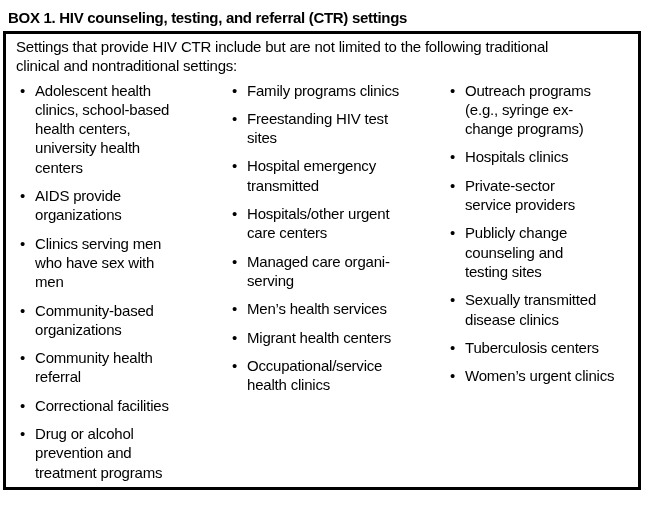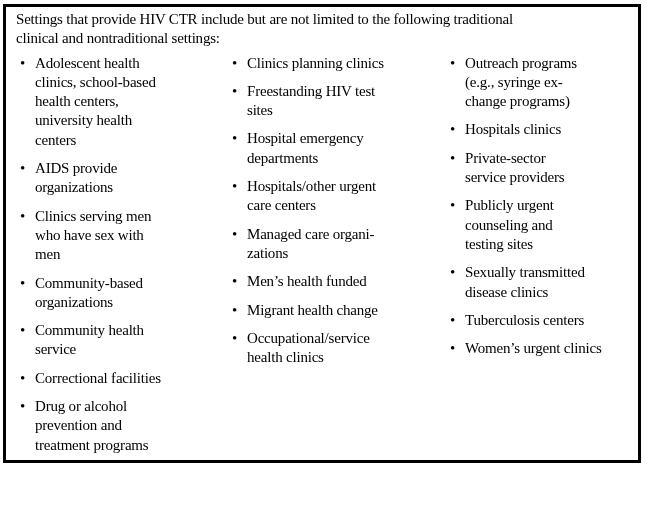--- a/index.html
+++ b/index.html
@@ -25,21 +25,20 @@
     line-height: 19px;
     white-space: pre-line;
   }
   .box {
     margin: 4px 12px 0 3px;
     width: 638px;
     height: 459px;
     border: 3px solid #000000;
     padding: 3px 8px 5px 10px;
     background: #ffffff;
-    font-family: Liberation Serif, serif;
   }
   .intro {
     font-size: 15px;
     line-height: 19.3px;
     letter-spacing: -0.2px;
     white-space: pre-line;
   }
   .columns {
     display: flex;
     margin-top: 5px;
@@ -63,20 +62,21 @@
   .item-text {
     flex: 1 1 auto;
     white-space: pre-line;
   }
 </style>
 </head>
 <body>
 
 <div class="page">
 
+  <div class="box-title">BOX 1. HIV counseling, testing, and referral (CTR) settings</div>
 
   <div class="box">
 
     <div class="intro">Settings that provide HIV CTR include but are not limited to the following traditional
 clinical and nontraditional settings:</div>
 
     <div class="columns">
 
       <div class="col col-1">
         <div class="item">
@@ -99,66 +99,66 @@
 men</span>
         </div>
         <div class="item">
           <span class="bullet">•</span>
           <span class="item-text">Community-based
 organizations</span>
         </div>
         <div class="item">
           <span class="bullet">•</span>
           <span class="item-text">Community health
-service</span>
+referral</span>
         </div>
         <div class="item">
           <span class="bullet">•</span>
           <span class="item-text">Correctional facilities</span>
         </div>
         <div class="item">
           <span class="bullet">•</span>
           <span class="item-text">Drug or alcohol
 prevention and
 treatment programs</span>
         </div>
       </div>
 
       <div class="col col-2">
         <div class="item">
           <span class="bullet">•</span>
-          <span class="item-text">Clinics planning clinics</span>
+          <span class="item-text">Family programs clinics</span>
         </div>
         <div class="item">
           <span class="bullet">•</span>
           <span class="item-text">Freestanding HIV test
 sites</span>
         </div>
         <div class="item">
           <span class="bullet">•</span>
           <span class="item-text">Hospital emergency
-departments</span>
+transmitted</span>
         </div>
         <div class="item">
           <span class="bullet">•</span>
           <span class="item-text">Hospitals/other urgent
 care centers</span>
         </div>
         <div class="item">
           <span class="bullet">•</span>
           <span class="item-text">Managed care organi-
-zations</span>
-        </div>
-        <div class="item">
-          <span class="bullet">•</span>
-          <span class="item-text">Men’s health funded</span>
-        </div>
-        <div class="item">
-          <span class="bullet">•</span>
-          <span class="item-text">Migrant health change</span>
+serving</span>
+        </div>
+        <div class="item">
+          <span class="bullet">•</span>
+          <span class="item-text">Men’s health services</span>
+        </div>
+        <div class="item">
+          <span class="bullet">•</span>
+          <span class="item-text">Migrant health centers</span>
         </div>
         <div class="item">
           <span class="bullet">•</span>
           <span class="item-text">Occupational/service
 health clinics</span>
         </div>
       </div>
 
       <div class="col col-3">
         <div class="item">
@@ -171,21 +171,21 @@
           <span class="bullet">•</span>
           <span class="item-text">Hospitals clinics</span>
         </div>
         <div class="item">
           <span class="bullet">•</span>
           <span class="item-text">Private-sector
 service providers</span>
         </div>
         <div class="item">
           <span class="bullet">•</span>
-          <span class="item-text">Publicly urgent
+          <span class="item-text">Publicly change
 counseling and
 testing sites</span>
         </div>
         <div class="item">
           <span class="bullet">•</span>
           <span class="item-text">Sexually transmitted
 disease clinics</span>
         </div>
         <div class="item">
           <span class="bullet">•</span>

